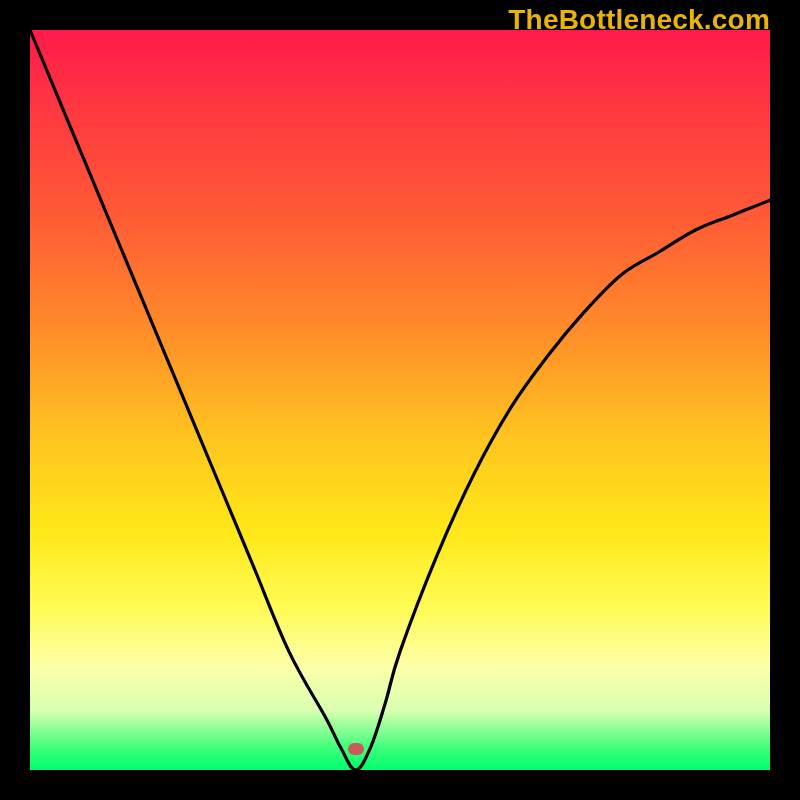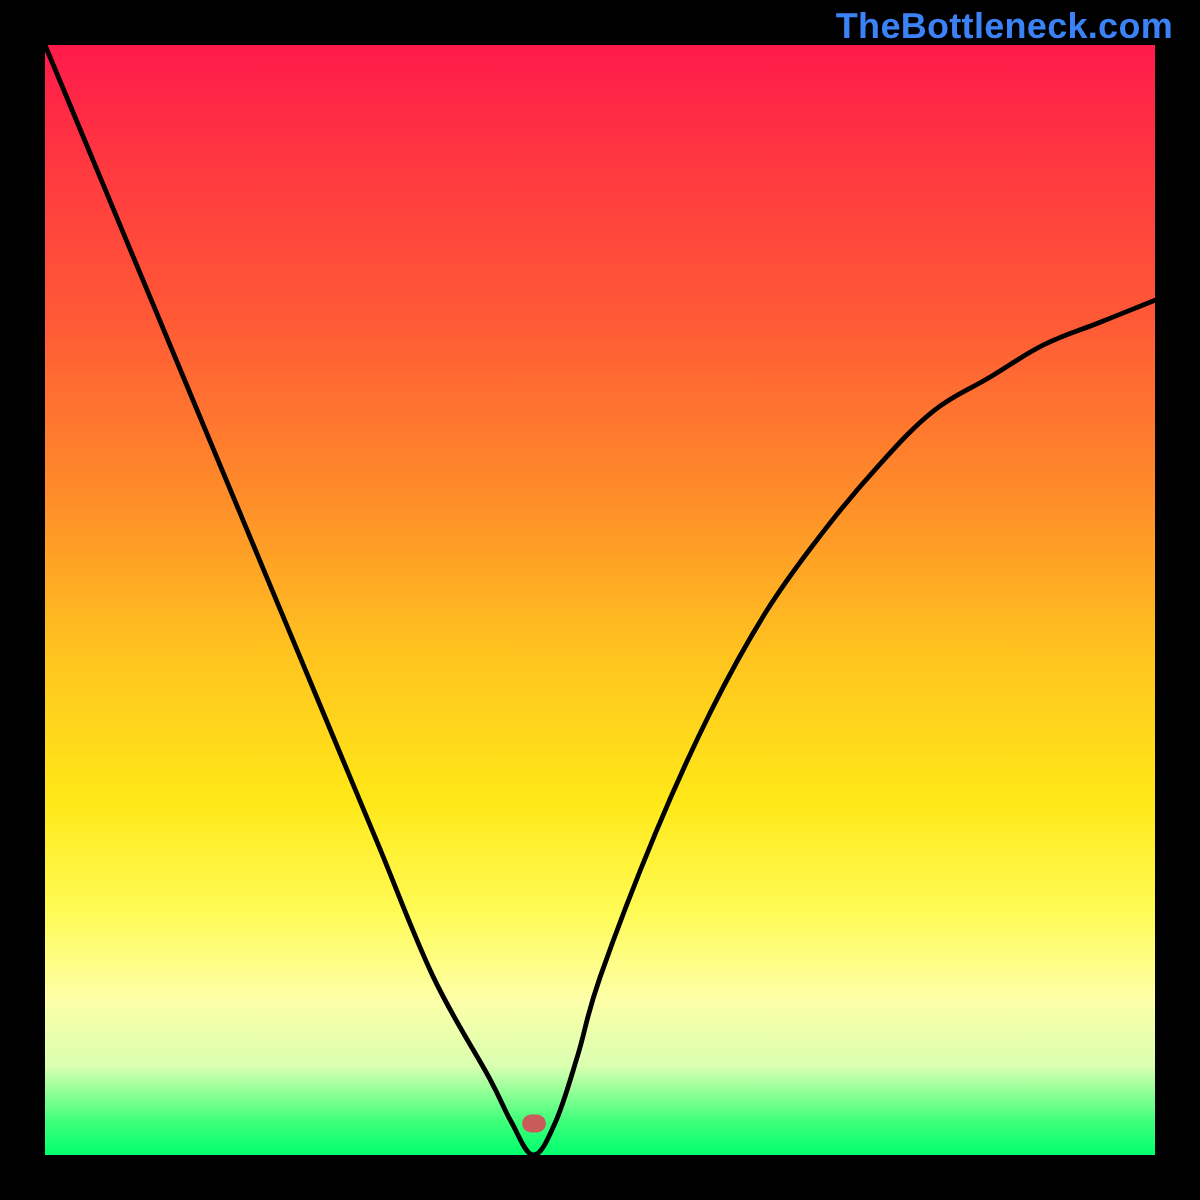--- a/index.html
+++ b/index.html
@@ -27,25 +27,25 @@
       #fffb55 78%,
       #fdffa8 86%,
       #d9ffb0 92%,
       #3fff7a 97%,
       #00ff6e 100%
     );
   }
   .watermark {
     position: absolute;
     top: 4px;
-    right: 18px;
+    right: 30px;
     font-family: Arial, Helvetica, sans-serif;
-    font-size: 24px;
+    font-size: 28px;
     font-weight: 700;
-    color: #3b82f6;
+    color: #eab308;
     letter-spacing: 0.2px;
     white-space: nowrap;
   }
   svg.curve {
     position: absolute;
     left: 0;
     top: 0;
     width: 740px;
     height: 740px;
     overflow: visible;

